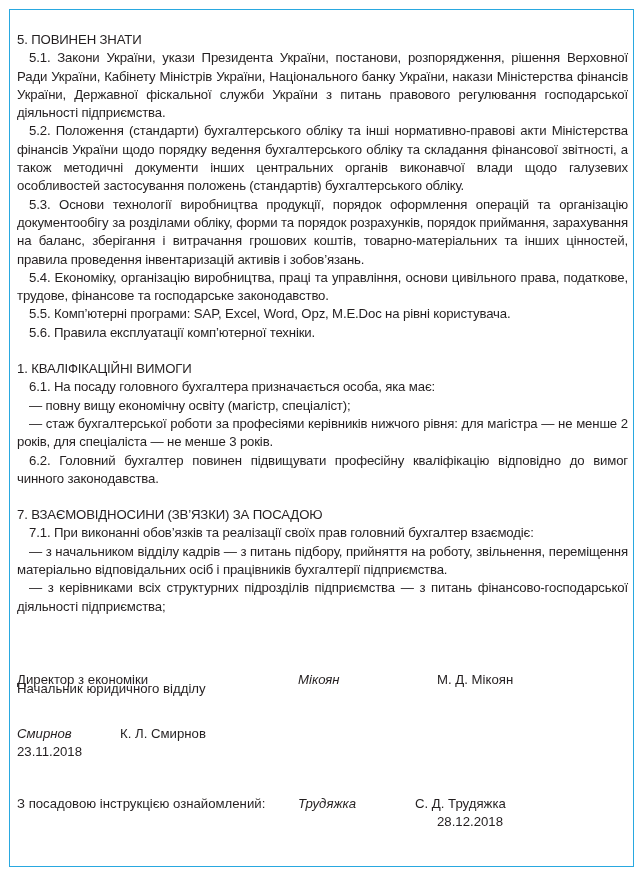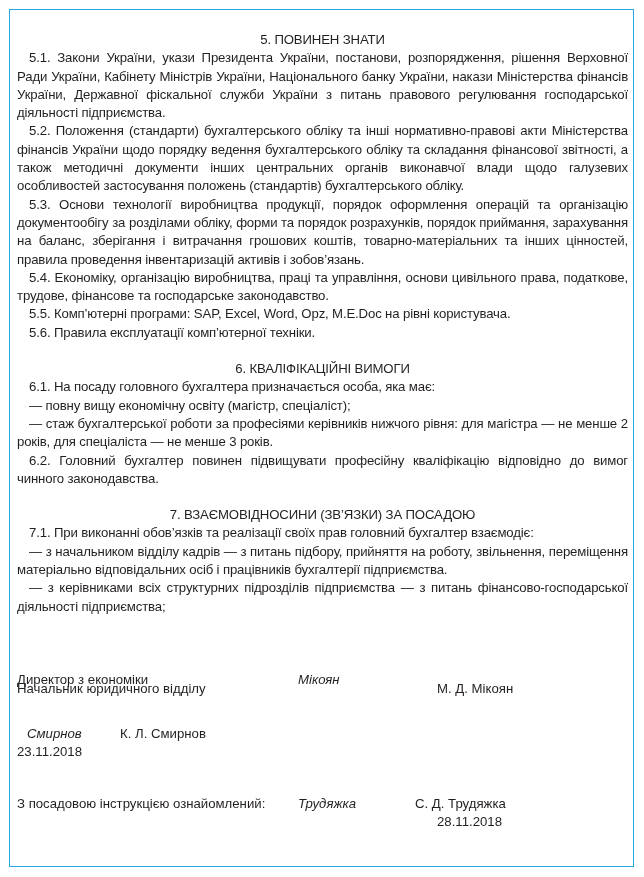--- a/index.html
+++ b/index.html
@@ -2,59 +2,59 @@
 <html><head>
 <meta charset="utf-8">
 <style>
   html, body { margin: 0; padding: 0; background: #ffffff; }
   body { width: 644px; height: 877px; position: relative; overflow: hidden;
          font-family: "Liberation Sans", "DejaVu Sans", sans-serif; color: #231f20; }
   .frame { position: absolute; left: 9px; top: 9px; width: 625px; height: 858px;
            border: 1.5px solid #29a8e0; box-sizing: border-box; }
   .content { position: absolute; left: 17px; top: 31px; width: 611px;
              font-size: 13.2px; line-height: 18.3px; letter-spacing: -0.15px; }
-  .heading { text-align: center; margin: 0; }
+  .heading { margin: 0; }
   .p { margin: 0; text-indent: 12px; text-align: justify; }
   .gap1 { height: 18px; }
   .sig { position: absolute; font-size: 13.2px; line-height: 18.3px; white-space: nowrap; text-align: right; }
   .it { font-style: italic; }
 </style>
 </head>
 <body>
 
 <div class="frame"></div>
 
 <div class="content">
   <p class="heading">5. ПОВИНЕН ЗНАТИ</p>
   <p class="p">5.1. Закони України, укази Президента України, постанови, розпорядження, рішення Верховної Ради України, Кабінету Міністрів України, Національного банку України, накази Міністерства фінансів України, Державної фіскальної служби України з питань правового регулювання господарської діяльності підприємства.</p>
   <p class="p">5.2. Положення (стандарти) бухгалтерського обліку та інші нормативно-правові акти Міністерства фінансів України щодо порядку ведення бухгалтерського обліку та складання фінансової звітності, а також методичні документи інших центральних органів виконавчої влади щодо галузевих особливостей застосування положень (стандартів) бухгалтерського обліку.</p>
   <p class="p">5.3. Основи технології виробництва продукції, порядок оформлення операцій та організацію документообігу за розділами обліку, форми та порядок розрахунків, порядок приймання, зарахування на баланс, зберігання і витрачання грошових коштів, товарно-матеріальних та інших цінностей, правила проведення інвентаризацій активів і зобов’язань.</p>
   <p class="p">5.4. Економіку, організацію виробництва, праці та управління, основи цивільного права, податкове, трудове, фінансове та господарське законодавство.</p>
   <p class="p">5.5. Комп’ютерні програми: SAP, Excel, Word, Opz, M.E.Doc на рівні користувача.</p>
   <p class="p">5.6. Правила експлуатації комп’ютерної техніки.</p>
 
   <div class="gap1"></div>
-  <p class="heading">6. КВАЛІФІКАЦІЙНІ ВИМОГИ</p>
+  <p class="heading">1. КВАЛІФІКАЦІЙНІ ВИМОГИ</p>
   <p class="p">6.1. На посаду головного бухгалтера призначається особа, яка має:</p>
   <p class="p">— повну вищу економічну освіту (магістр, спеціаліст);</p>
   <p class="p">— стаж бухгалтерської роботи за професіями керівників нижчого рівня: для магістра — не менше 2 років, для спеціаліста — не менше 3 років.</p>
   <p class="p">6.2. Головний бухгалтер повинен підвищувати професійну кваліфікацію відповідно до вимог чинного законодавства.</p>
 
   <div class="gap1"></div>
   <p class="heading">7. ВЗАЄМОВІДНОСИНИ (ЗВ’ЯЗКИ) ЗА ПОСАДОЮ</p>
   <p class="p">7.1. При виконанні обов’язків та реалізації своїх прав головний бухгалтер взаємодіє:</p>
   <p class="p">— з начальником відділу кадрів — з питань підбору, прийняття на роботу, звільнення, переміщення матеріально відповідальних осіб і працівників бухгалтерії підприємства.</p>
   <p class="p">— з керівниками всіх структурних підрозділів підприємства — з питань фінансово-господарської діяльності підприємства;</p>
 </div>
 
 <span class="sig" style="left:17px; top:671px;">Директор з економіки</span>
 <span class="sig it" style="left:298px; top:671px;">Мікоян</span>
-<span class="sig" style="left:437px; top:671px;margin-top:9px;">М. Д. Мікоян</span>
+<span class="sig" style="left:437px; top:671px;">М. Д. Мікоян</span>
 
 <span class="sig" style="left:17px; top:680px;">Начальник юридичного відділу</span>
-<span class="sig it" style="left:17px; top:725px;margin-left:10px;">Смирнов</span>
+<span class="sig it" style="left:17px; top:725px;">Смирнов</span>
 <span class="sig" style="left:120px; top:725px;">К. Л. Смирнов</span>
 <span class="sig" style="left:17px; top:743px;">23.11.2018</span>
 
 <span class="sig" style="left:17px; top:795px;">З посадовою інструкцією ознайомлений:</span>
 <span class="sig it" style="left:298px; top:795px;">Трудяжка</span>
 <span class="sig" style="left:415px; top:795px;">С. Д. Трудяжка</span>
-<span class="sig" style="left:437px; top:813px;">28.11.2018</span>
+<span class="sig" style="left:437px; top:813px;">28.12.2018</span>
 
 </body></html>

